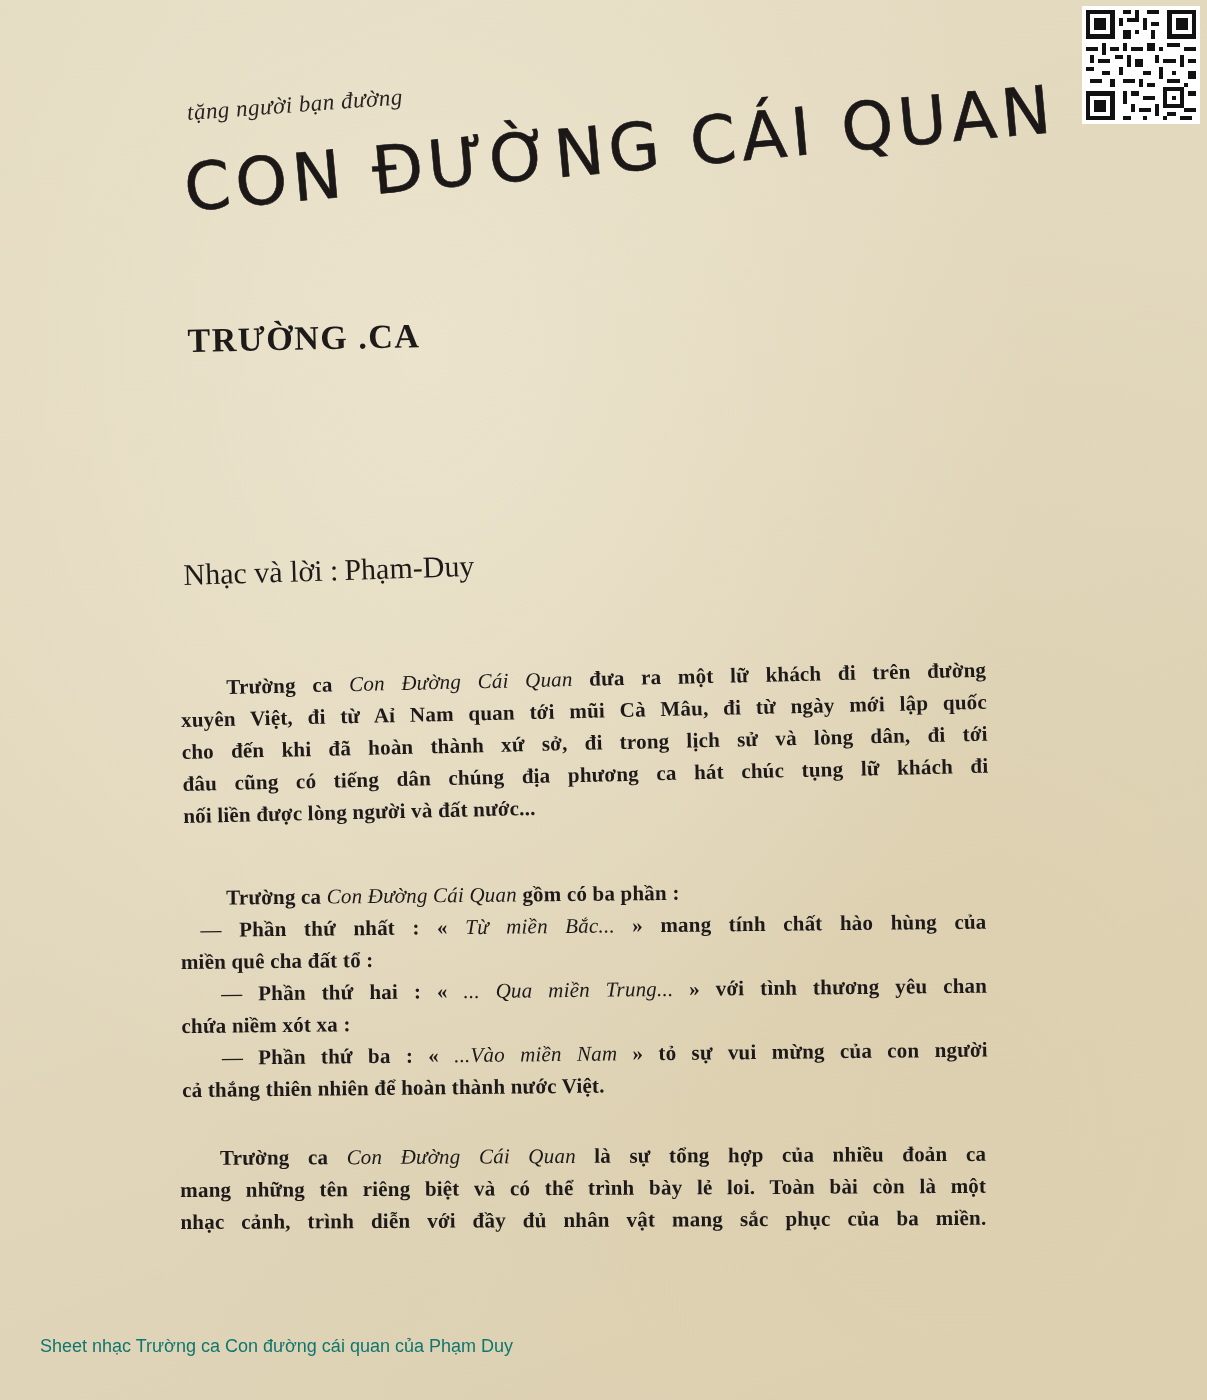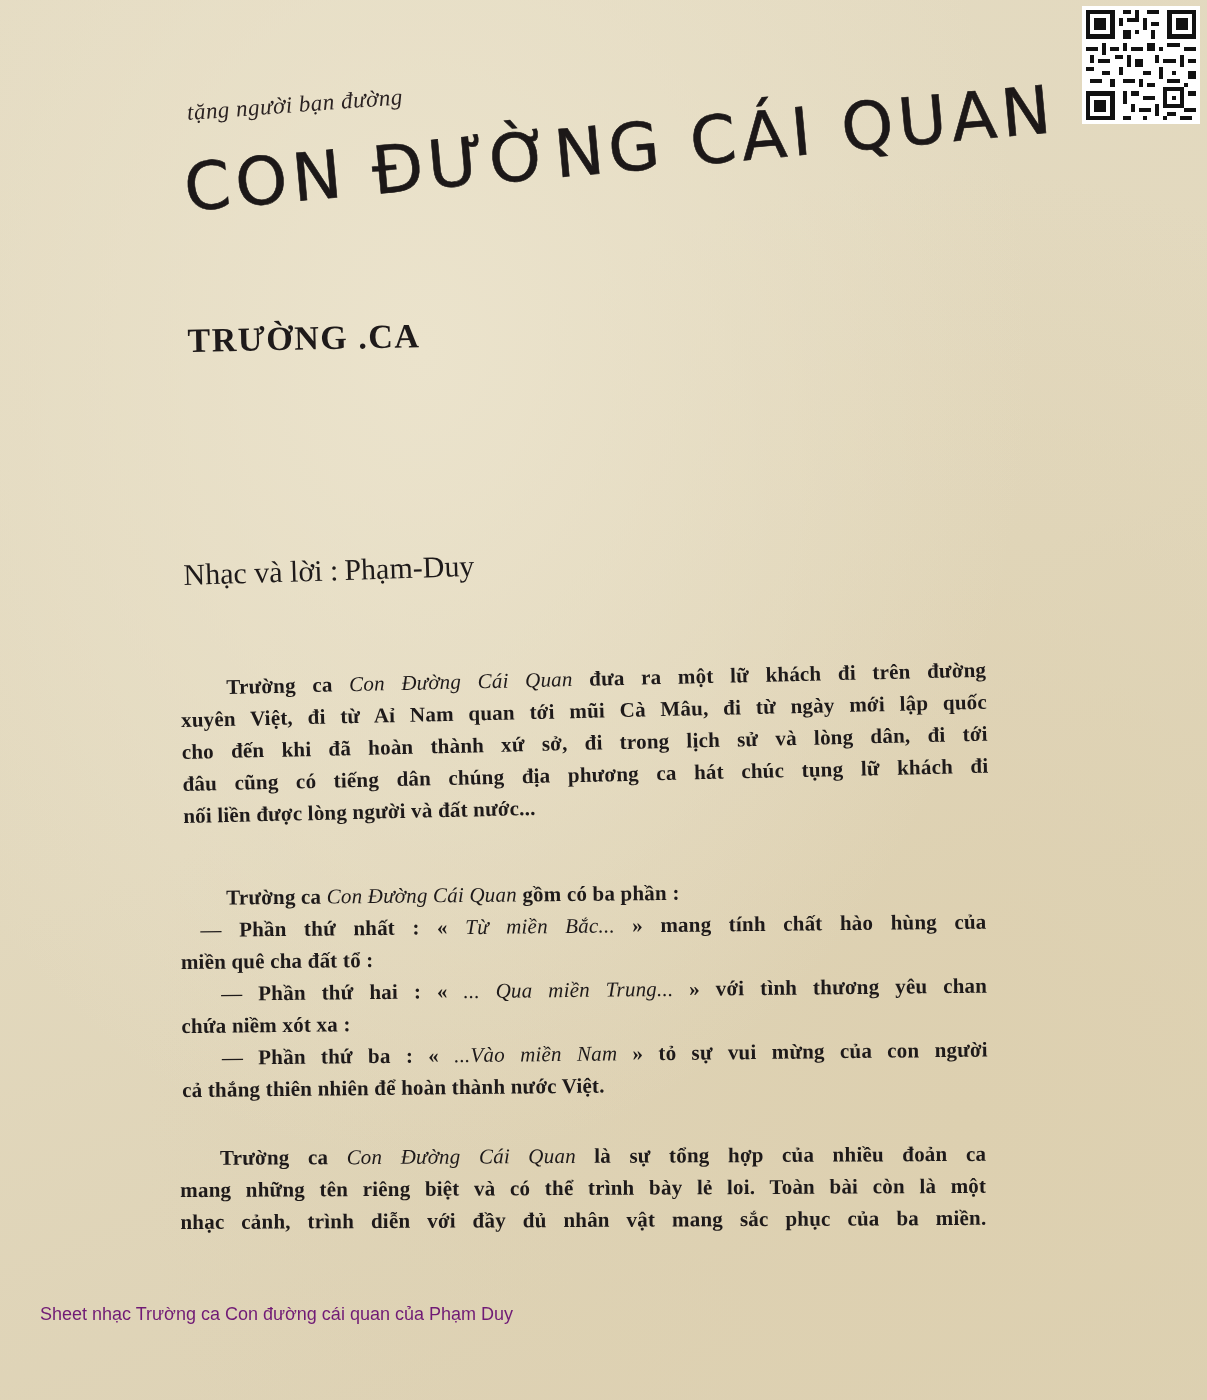--- a/index.html
+++ b/index.html
@@ -52,22 +52,22 @@
   .para .line { display:block; white-space:nowrap; text-align-last:justify; }
   .para .line.last { text-align-last:left; }
   .para .indent { padding-left:46px; }
   .para i { font-weight:normal; font-style:italic; }
 
   #p1 { top:672px; transform:rotate(-1.3deg); transform-origin:left top; }
   #p2 { top:882px; transform:rotate(-0.6deg); transform-origin:left top; }
   #p3 { top:1142px; transform:rotate(-0.3deg); transform-origin:left top; }
 
   #caption {
-    left:40px; top:1304px; font-family:"Liberation Sans", sans-serif;
-    font-size:18px; color:#701a75; font-stretch:condensed; white-space:nowrap;
+    left:40px; top:1336px; font-family:"Liberation Sans", sans-serif;
+    font-size:18px; color:#0f766e; font-stretch:condensed; white-space:nowrap;
   }
 </style>
 </head>
 <body>
 
 <div id="qr" class="abs">
   <svg viewBox="0 0 29 29" shape-rendering="crispEdges">
     <rect width="29" height="29" fill="#fff"></rect>
     <g fill="#111">
 

